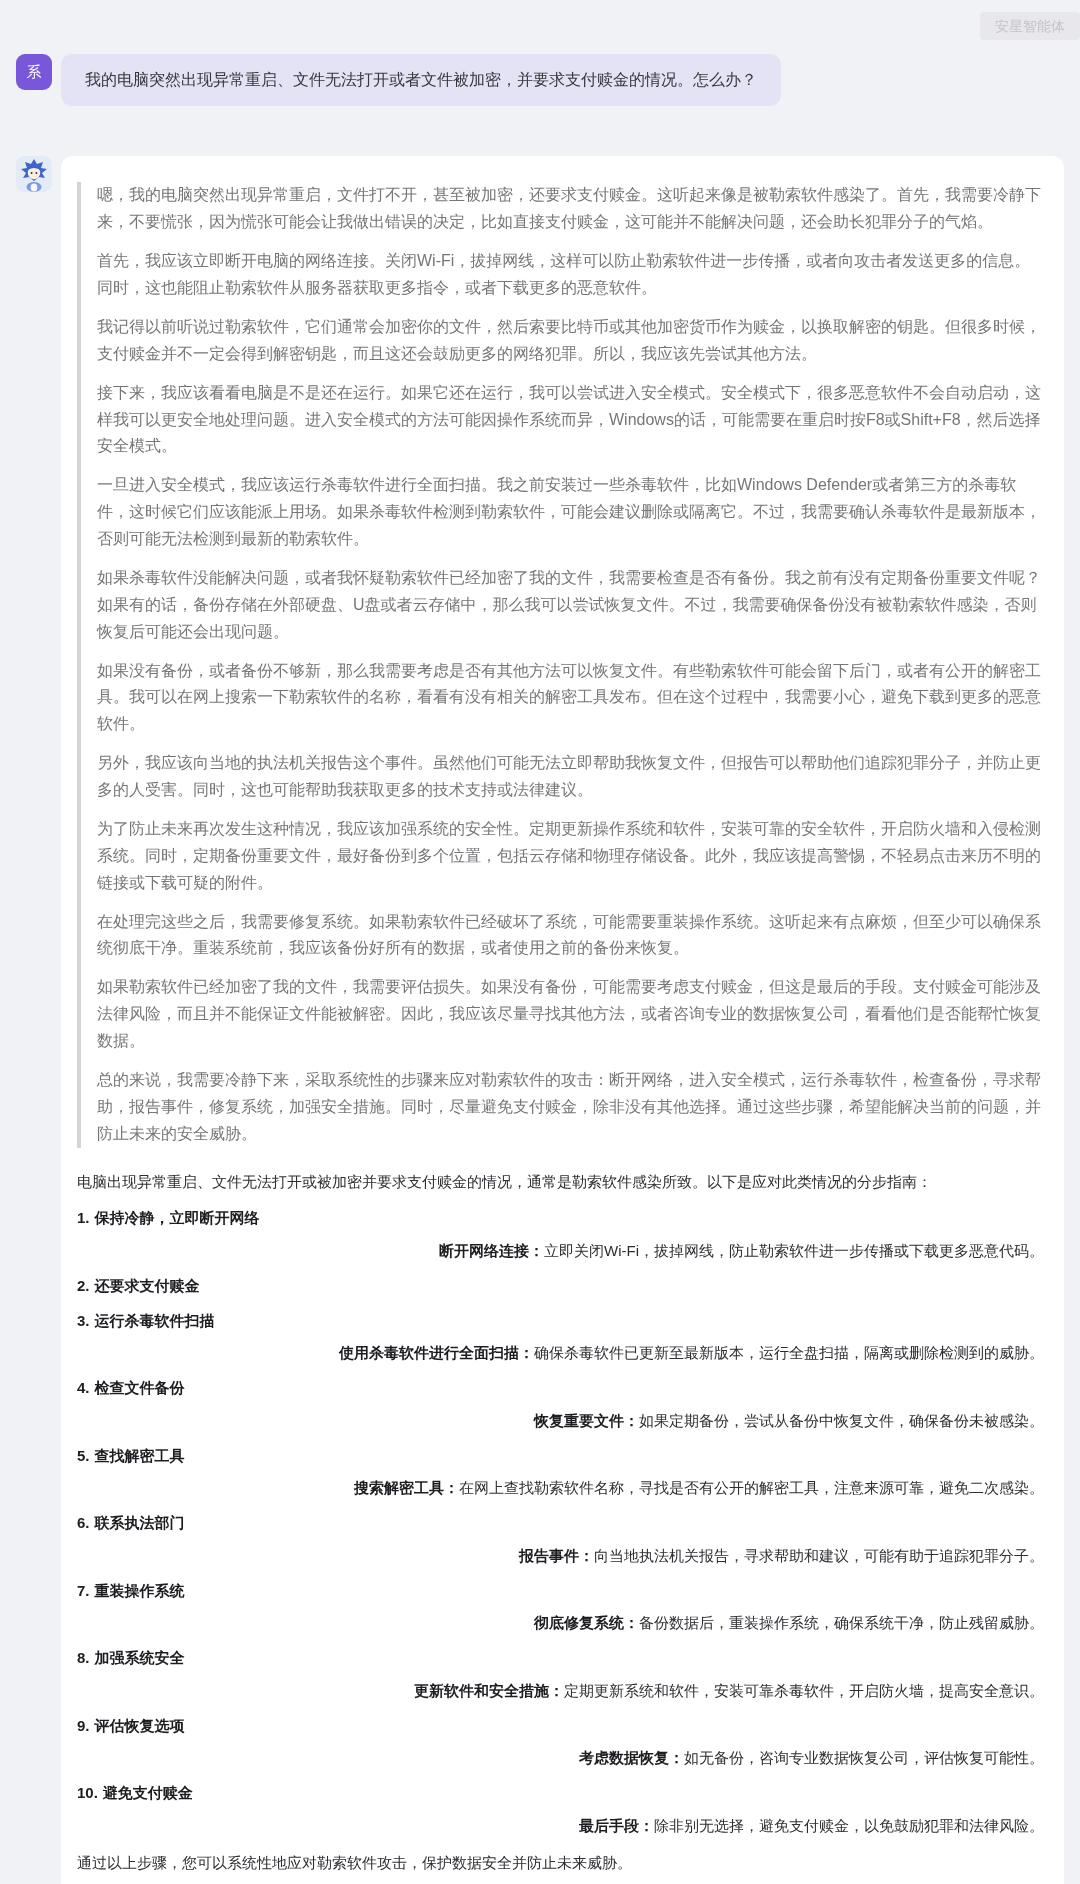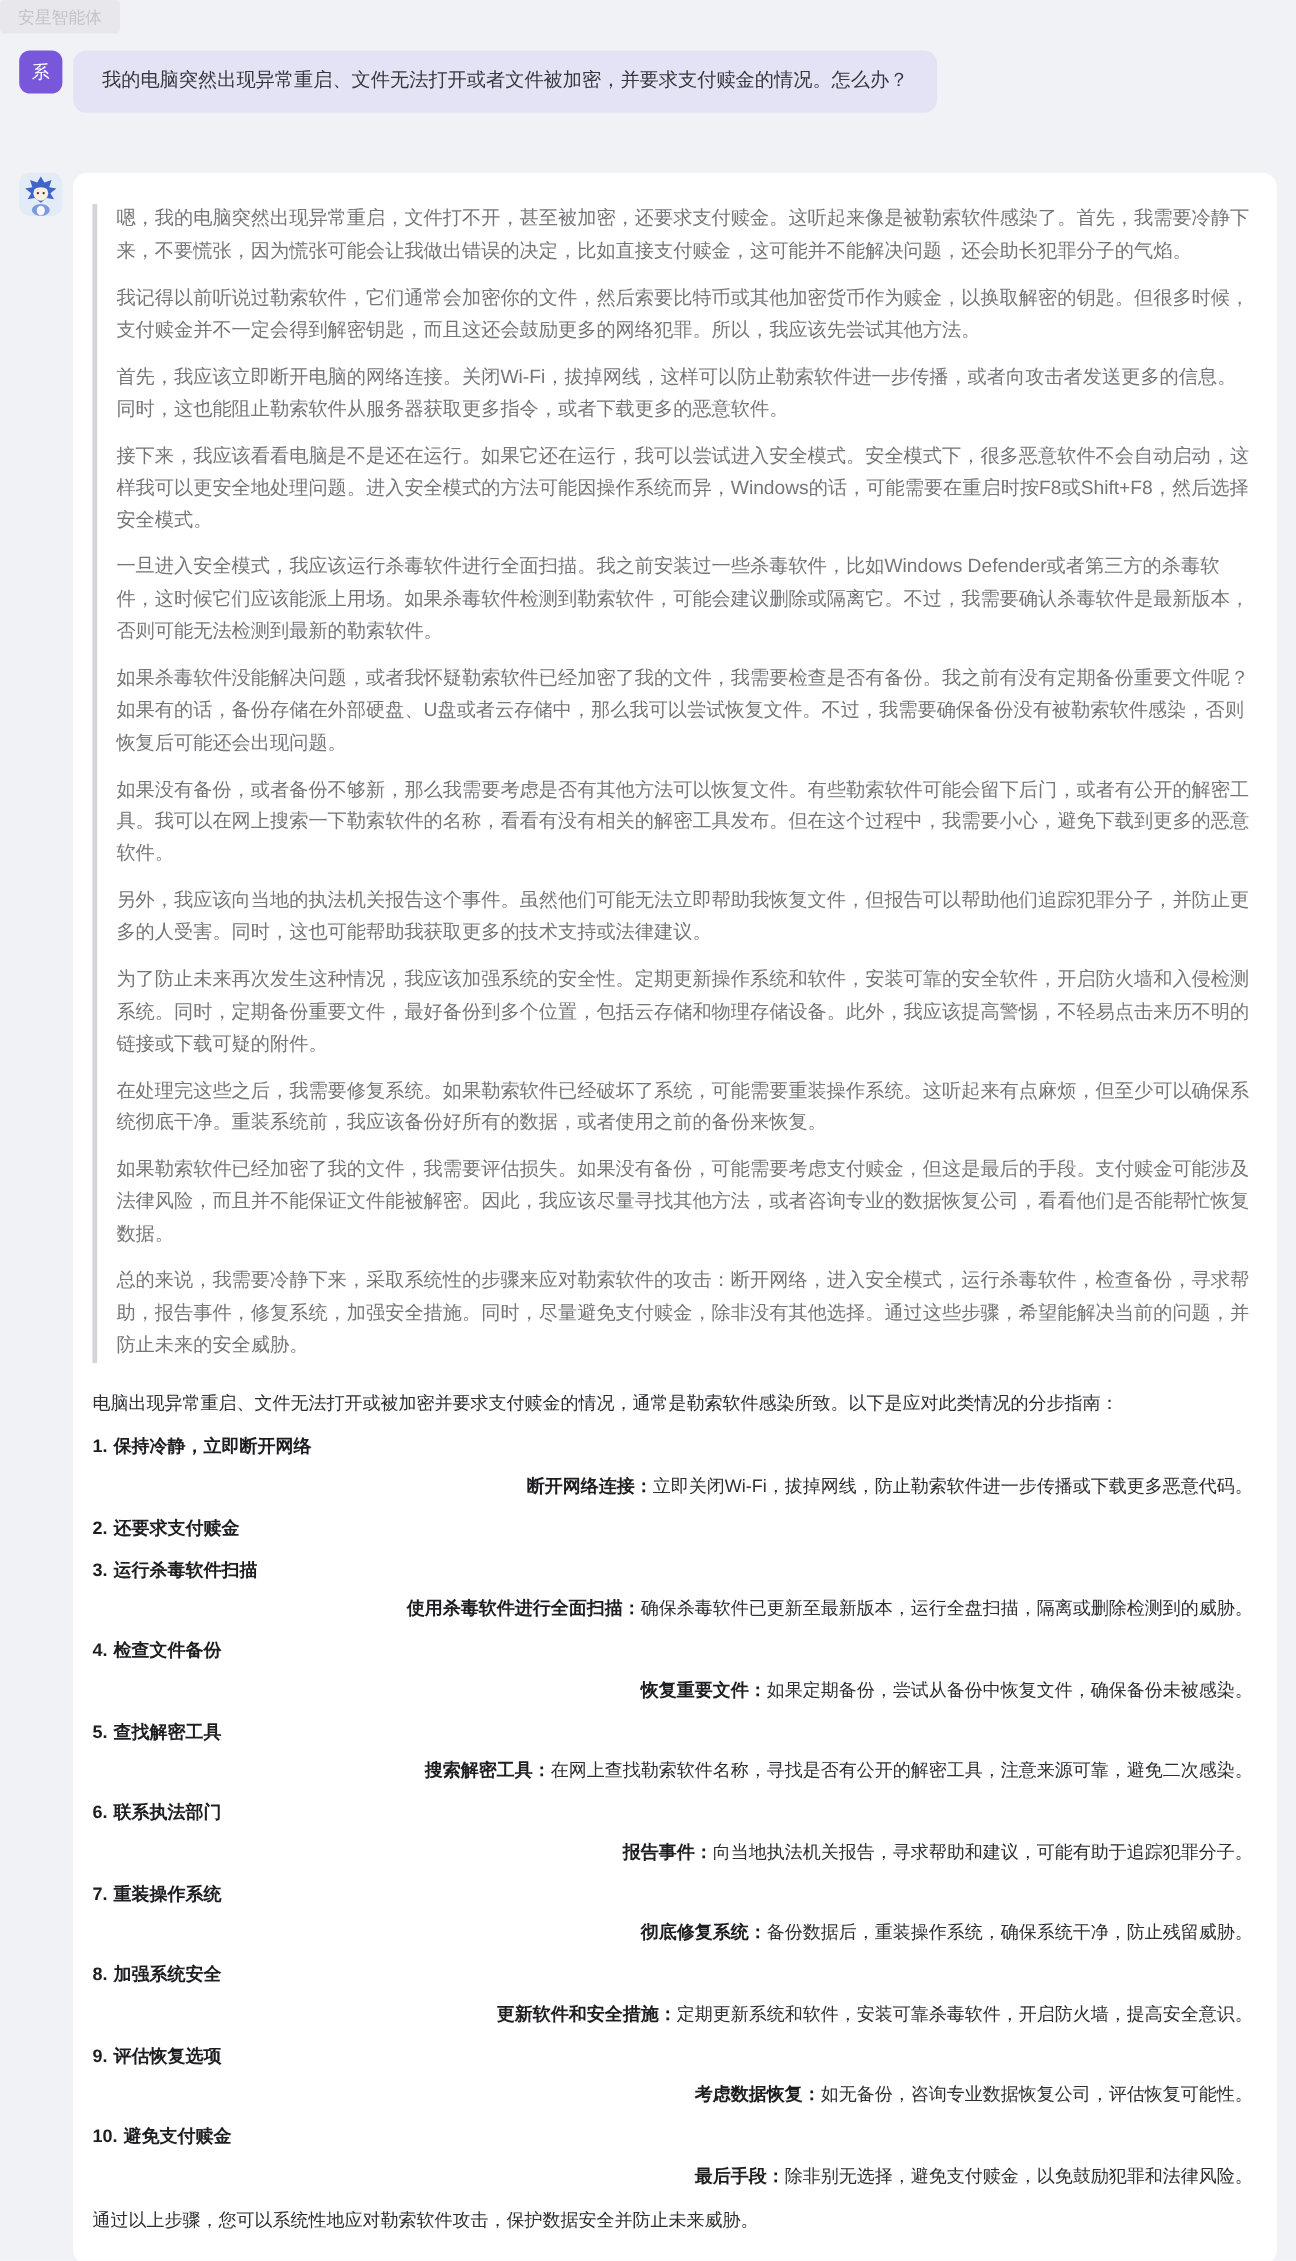--- a/index.html
+++ b/index.html
@@ -2,21 +2,21 @@
 <html><head>
 <meta charset="utf-8">
 <style>
   html,body{margin:0;padding:0;}
   body{
     width:1080px;height:1884px;overflow:hidden;
     background:#f1f2f6;
     font-family:"Liberation Sans","DejaVu Sans",sans-serif;
     -webkit-font-smoothing:antialiased;
   }
-  .top-badge-wrap{display:flex;justify-content:flex-start;padding-top:0;}
+  .top-badge-wrap{display:flex;justify-content:flex-end;padding-top:12px;}
   .top-badge{
     background:#e8e8ec;color:#c3c4c9;font-size:14px;
     padding:7px 15px;border-radius:4px;line-height:1;
   }
   
   .user-row{display:flex;align-items:flex-start;margin:14px 16px 0 16px;}
   .avatar{
     width:36px;height:36px;border-radius:9px;flex:0 0 36px;
     display:flex;align-items:center;justify-content:center;
   }
@@ -74,22 +74,22 @@
       <circle cx="20.4" cy="17" r="0.95" fill="#33333a"></circle>
       <path d="M12.5 13.5 Q18 10.5 23.5 13.5 L23 11 Q18 8.5 13 11 Z" fill="#4064c9"></path>
       <ellipse cx="18" cy="31" rx="7.5" ry="5" fill="#7d9ade"></ellipse>
       <ellipse cx="18" cy="31.5" rx="3.4" ry="4" fill="#f4f8fd"></ellipse>
     </svg>
   </div>
   <div class="assistant-card">
 
     <div class="thinking">
       <p>嗯，我的电脑突然出现异常重启，文件打不开，甚至被加密，还要求支付赎金。这听起来像是被勒索软件感染了。首先，我需要冷静下来，不要慌张，因为慌张可能会让我做出错误的决定，比如直接支付赎金，这可能并不能解决问题，还会助长犯罪分子的气焰。</p>
+      <p>首先，我应该立即断开电脑的网络连接。关闭Wi-Fi，拔掉网线，这样可以防止勒索软件进一步传播，或者向攻击者发送更多的信息。同时，这也能阻止勒索软件从服务器获取更多指令，或者下载更多的恶意软件。</p>
       <p>我记得以前听说过勒索软件，它们通常会加密你的文件，然后索要比特币或其他加密货币作为赎金，以换取解密的钥匙。但很多时候，支付赎金并不一定会得到解密钥匙，而且这还会鼓励更多的网络犯罪。所以，我应该先尝试其他方法。</p>
-      <p>首先，我应该立即断开电脑的网络连接。关闭Wi-Fi，拔掉网线，这样可以防止勒索软件进一步传播，或者向攻击者发送更多的信息。同时，这也能阻止勒索软件从服务器获取更多指令，或者下载更多的恶意软件。</p>
       <p>接下来，我应该看看电脑是不是还在运行。如果它还在运行，我可以尝试进入安全模式。安全模式下，很多恶意软件不会自动启动，这样我可以更安全地处理问题。进入安全模式的方法可能因操作系统而异，Windows的话，可能需要在重启时按F8或Shift+F8，然后选择安全模式。</p>
       <p>一旦进入安全模式，我应该运行杀毒软件进行全面扫描。我之前安装过一些杀毒软件，比如Windows Defender或者第三方的杀毒软件，这时候它们应该能派上用场。如果杀毒软件检测到勒索软件，可能会建议删除或隔离它。不过，我需要确认杀毒软件是最新版本，否则可能无法检测到最新的勒索软件。</p>
       <p>如果杀毒软件没能解决问题，或者我怀疑勒索软件已经加密了我的文件，我需要检查是否有备份。我之前有没有定期备份重要文件呢？如果有的话，备份存储在外部硬盘、U盘或者云存储中，那么我可以尝试恢复文件。不过，我需要确保备份没有被勒索软件感染，否则恢复后可能还会出现问题。</p>
       <p>如果没有备份，或者备份不够新，那么我需要考虑是否有其他方法可以恢复文件。有些勒索软件可能会留下后门，或者有公开的解密工具。我可以在网上搜索一下勒索软件的名称，看看有没有相关的解密工具发布。但在这个过程中，我需要小心，避免下载到更多的恶意软件。</p>
       <p>另外，我应该向当地的执法机关报告这个事件。虽然他们可能无法立即帮助我恢复文件，但报告可以帮助他们追踪犯罪分子，并防止更多的人受害。同时，这也可能帮助我获取更多的技术支持或法律建议。</p>
       <p>为了防止未来再次发生这种情况，我应该加强系统的安全性。定期更新操作系统和软件，安装可靠的安全软件，开启防火墙和入侵检测系统。同时，定期备份重要文件，最好备份到多个位置，包括云存储和物理存储设备。此外，我应该提高警惕，不轻易点击来历不明的链接或下载可疑的附件。</p>
       <p>在处理完这些之后，我需要修复系统。如果勒索软件已经破坏了系统，可能需要重装操作系统。这听起来有点麻烦，但至少可以确保系统彻底干净。重装系统前，我应该备份好所有的数据，或者使用之前的备份来恢复。</p>
       <p>如果勒索软件已经加密了我的文件，我需要评估损失。如果没有备份，可能需要考虑支付赎金，但这是最后的手段。支付赎金可能涉及法律风险，而且并不能保证文件能被解密。因此，我应该尽量寻找其他方法，或者咨询专业的数据恢复公司，看看他们是否能帮忙恢复数据。</p>
       <p>总的来说，我需要冷静下来，采取系统性的步骤来应对勒索软件的攻击：断开网络，进入安全模式，运行杀毒软件，检查备份，寻求帮助，报告事件，修复系统，加强安全措施。同时，尽量避免支付赎金，除非没有其他选择。通过这些步骤，希望能解决当前的问题，并防止未来的安全威胁。</p>
     </div>

